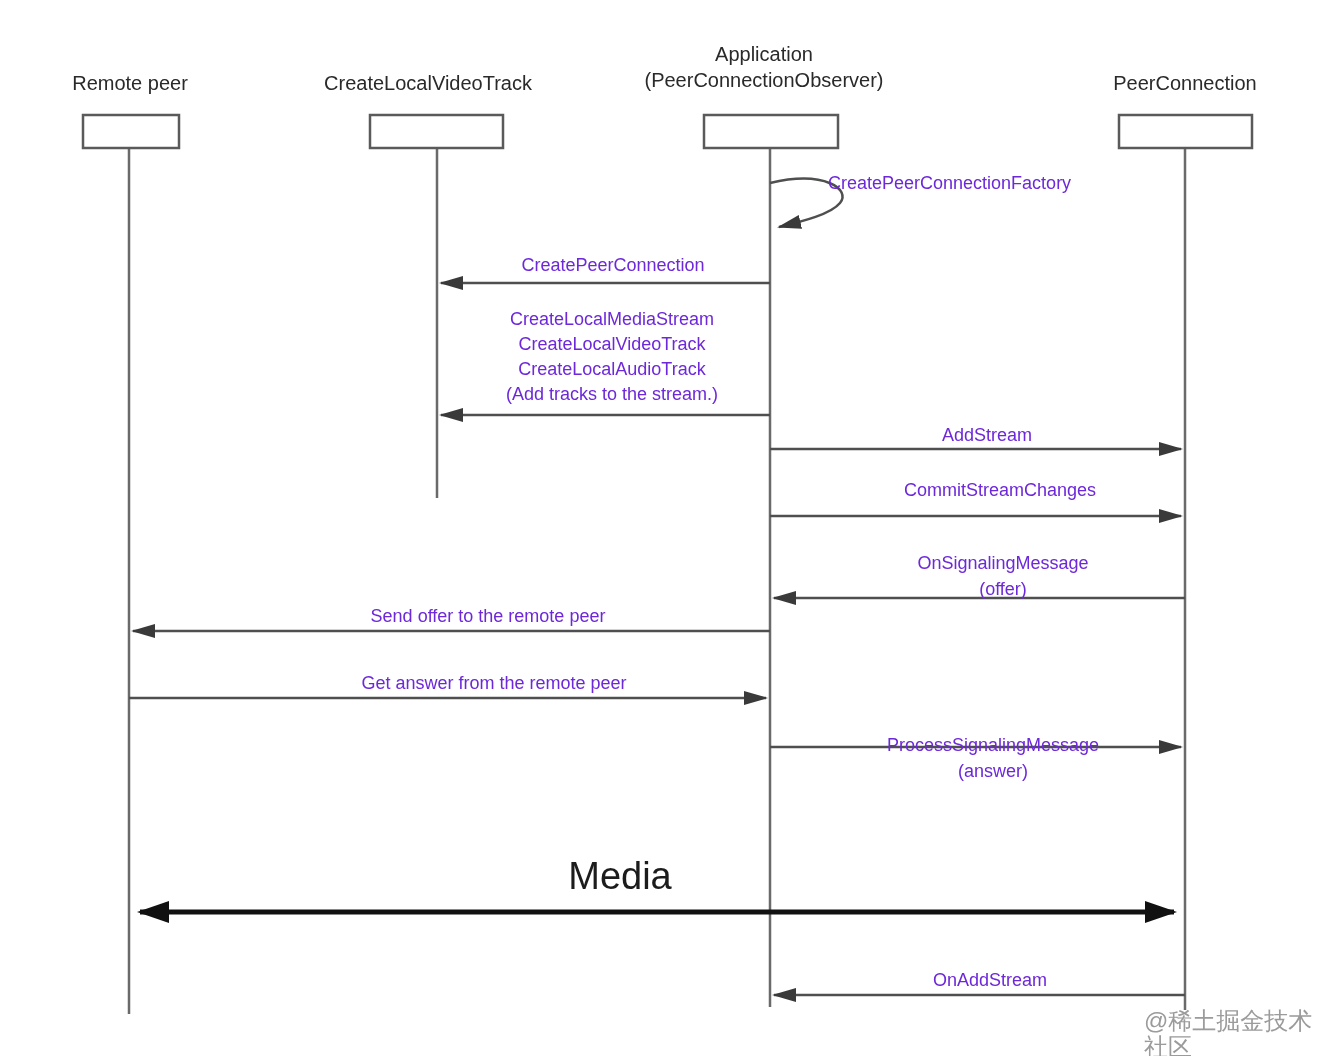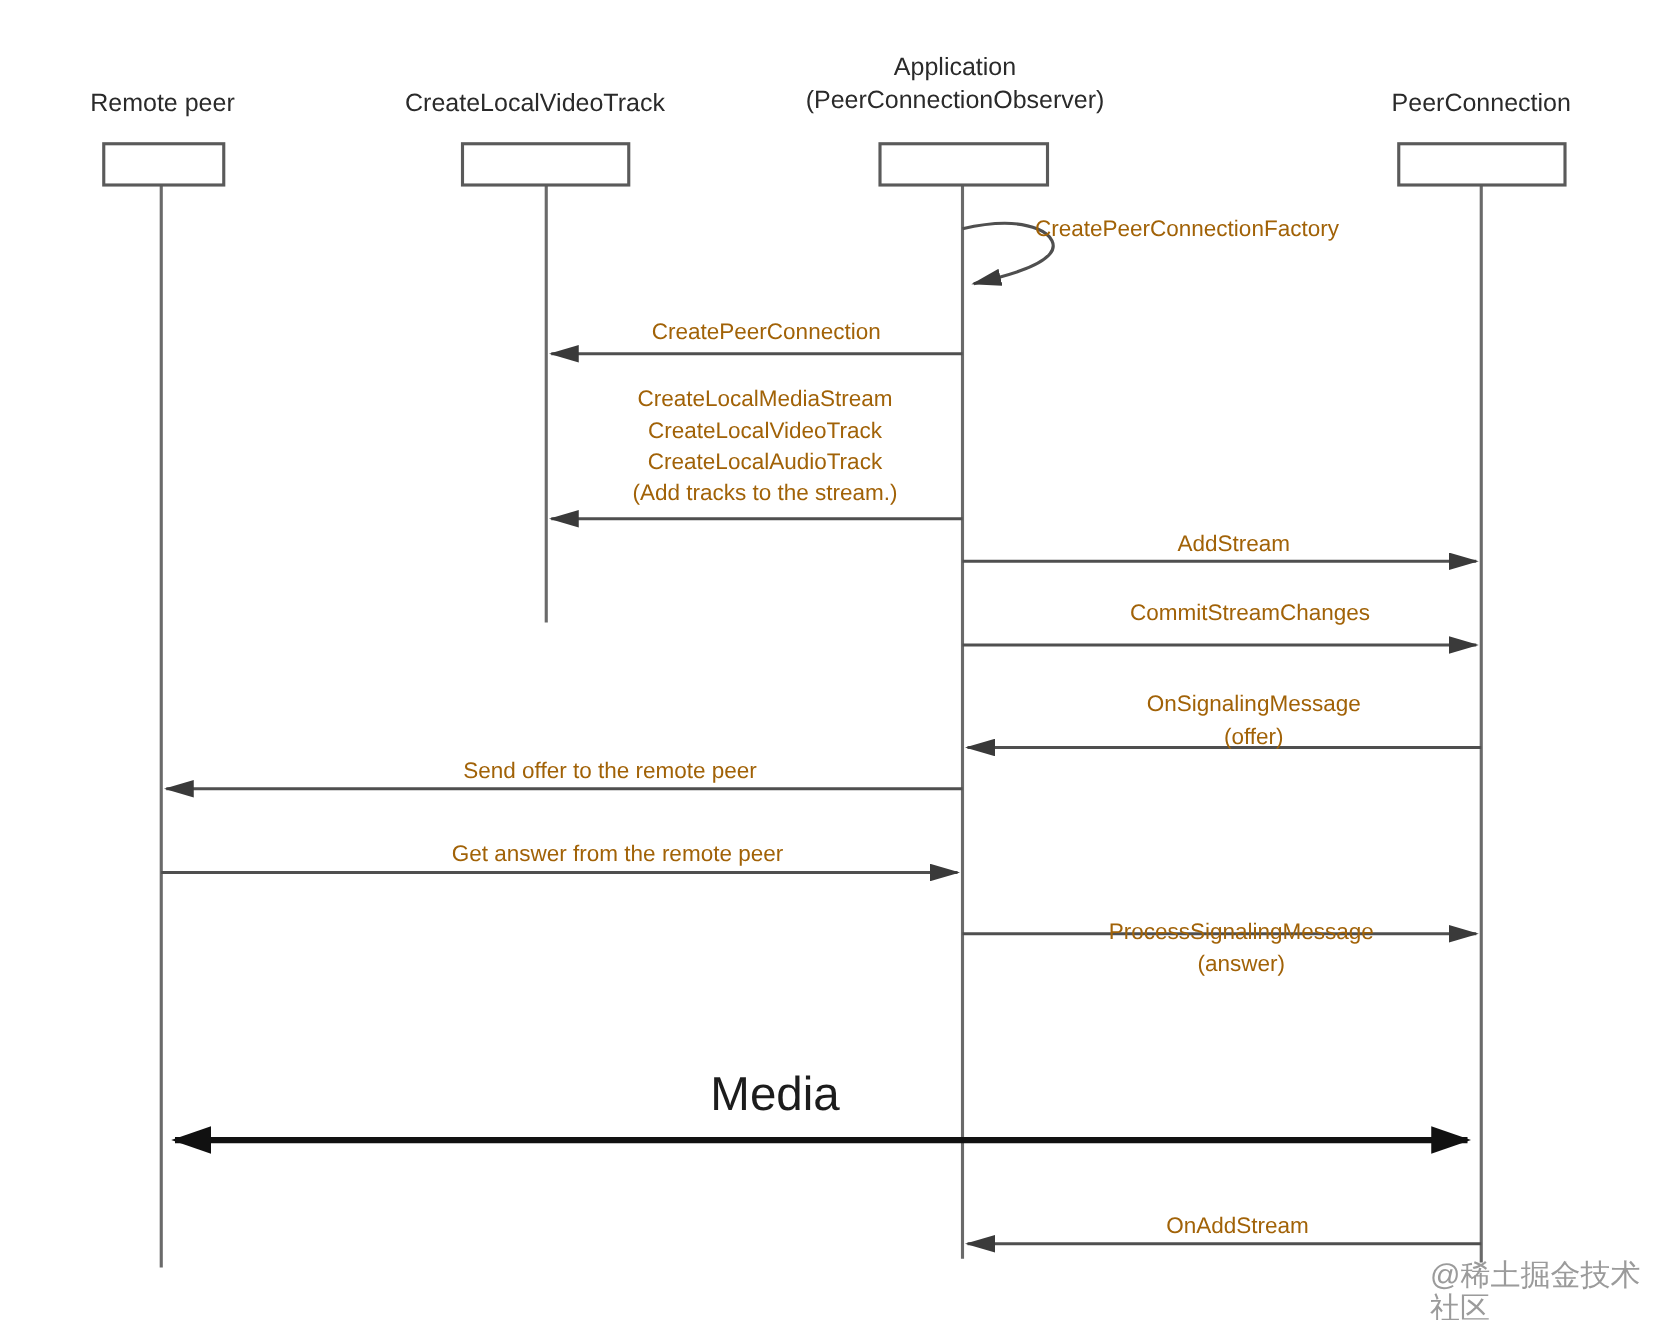--- a/index.html
+++ b/index.html
@@ -2,21 +2,21 @@
 <html><head>
 <meta charset="utf-8">
 <style>
   html,body{margin:0;padding:0;background:#ffffff;}
   .canvas{
     position:relative;width:1332px;height:1056px;background:#ffffff;
     font-family:"Liberation Sans",sans-serif;overflow:hidden;
   }
   .diagram-svg{position:absolute;left:0;top:0;}
   .lbl{
-    position:absolute;color:#a16207;font-size:18px;line-height:25px;
+    position:absolute;color:#6d28d9;font-size:18px;line-height:25px;
     white-space:pre-line;text-align:center;transform:translateX(-50%);
   }
   .lbl.left{transform:none;text-align:left;}
   .actor-title{position:absolute;color:#2a2a2a;font-size:20px;line-height:26px;
     text-align:center;transform:translateX(-50%);}
   .actor-title span{display:block;}
   .media-lbl{font-size:38px;line-height:40px;color:#1c1c1c;}
   .watermark{position:absolute;color:#9b9b9b;font-size:24px;line-height:26px;}
 </style>
 </head>

